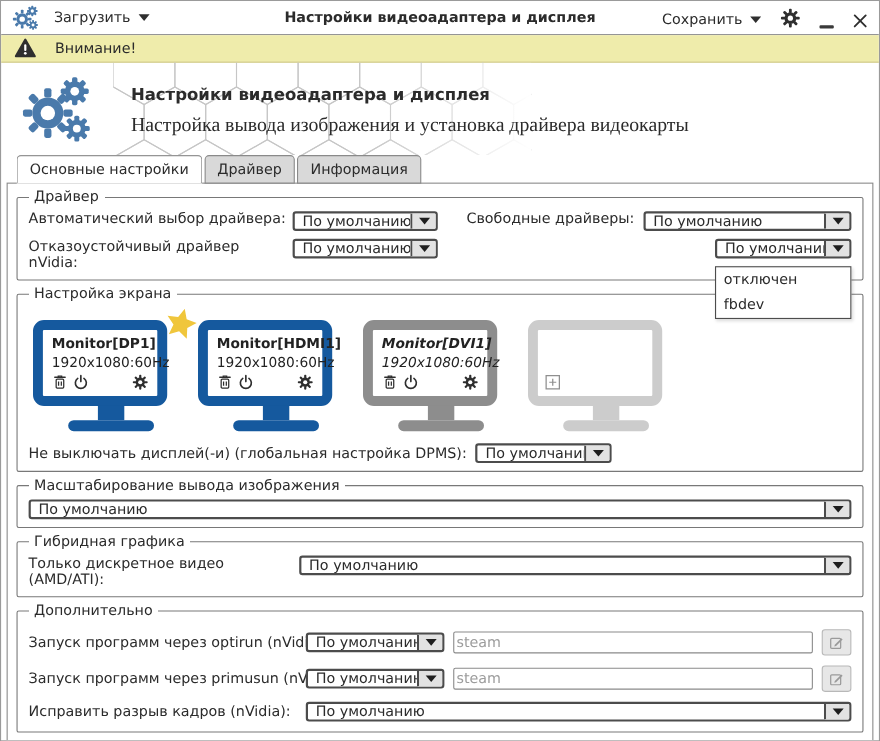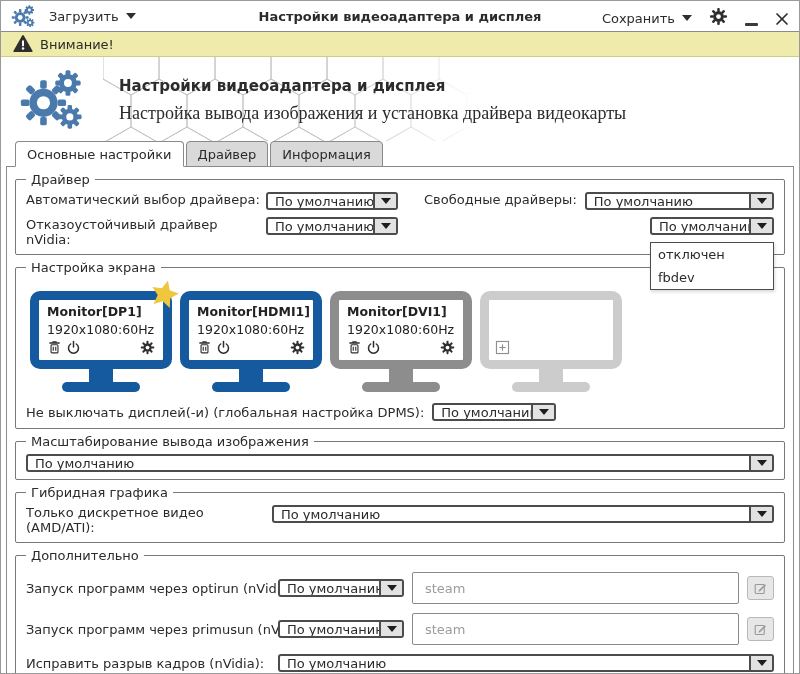--- a/index.html
+++ b/index.html
@@ -12,21 +12,21 @@
   
   .titlebar{height:31px;border-bottom:1px solid #8a8a8a;display:flex;align-items:center;padding:0 10px;flex:0 0 auto;background:#fff;}
   .tb-left{display:flex;align-items:center;gap:14px;}
   .tb-title{position:absolute;left:0;right:0;text-align:center;font-weight:600;pointer-events:none;}
   .tb-right{margin-left:auto;display:flex;align-items:flex-end;gap:17px;}
   .menu-btn{display:flex;align-items:center;gap:7px;cursor:pointer;}
   .tri-down{width:0;height:0;border-left:5px solid transparent;border-right:5px solid transparent;border-top:6px solid #2f2f2f;display:inline-block;}
   .min-bar{display:inline-block;width:13px;height:3px;background:#3a3a3a;border-radius:1px;}
   .icbtn{display:inline-flex;align-items:center;justify-content:center;cursor:pointer;}
   
-  .warnbar{height:25px;background:#efecab;border-bottom:1px solid #cfc98d;display:flex;align-items:center;gap:7px;padding:0 12px;flex:0 0 auto;}
+  .warnbar{height:25px;background:#efecab;border-bottom:1px solid #cfc98d;display:flex;align-items:center;gap:17px;padding:0 12px;flex:0 0 auto;}
   .warn-ic{color:#2f2f2f;width:20px;height:20px;}
   
   .header{height:84px;position:relative;flex:0 0 auto;}
   .hexes{position:absolute;left:102px;top:0;z-index:0;}
   .logo{position:absolute;left:18px;top:10px;width:64px;height:64px;color:#4a7aab;z-index:1;}
   .head-text{position:absolute;left:118px;top:20px;z-index:1;}
   .head-title{font-size:15px;font-weight:600;margin-bottom:8px;}
   .head-sub{font-size:18px;font-family:Liberation Serif, serif;}
   
   .tabbar{display:flex;padding-left:14px;position:relative;z-index:3;margin-bottom:-1px;flex:0 0 auto;}
@@ -36,38 +36,38 @@
   .panel{flex:1;border:1px solid #8a8a8a;margin:0 5px;padding:5px 0 2px;overflow:visible;background:#fff;z-index:2;}
   fieldset{border:1px solid #787878;border-radius:2px;margin:0 8px 5px;padding:1px 10px 7px;}
   legend{padding:0 5px;font-size:13px;}
   
   .combo{display:inline-flex;align-items:stretch;height:18px;border:2px solid #4c4c4c;border-radius:3px;background:#fff;cursor:pointer;position:relative;}
   .combo-text{flex:1;display:flex;align-items:center;padding:0 7px;white-space:nowrap;overflow:hidden;}
   .combo-arrow{width:23px;background:#e2e2e2;border-left:2px solid #4c4c4c;display:flex;align-items:center;justify-content:center;border-radius:0 1px 1px 0;}
   .combo-arrow .tri-down{border-top-color:#1e1e1e;}
   .open-list{position:absolute;top:23px;left:-2px;width:calc(100% + 4px);background:#fff;border:1px solid #4c4c4c;z-index:40;box-shadow:1px 2px 3px rgba(0,0,0,.15);}
   .open-item{padding:2px 7px;line-height:19px;cursor:pointer;white-space:nowrap;}
-  .txt-input{height:32px;border:1px solid #8a8a8a;border-radius:2px;padding:0 12px;font:13px "DejaVu Sans",sans-serif;color:#737373;outline:none;min-width:0;}
+  .txt-input{height:20px;border:1px solid #8a8a8a;border-radius:2px;padding:0 2px;font:13px "DejaVu Sans",sans-serif;color:#737373;outline:none;min-width:0;}
   .txt-input::placeholder{color:#9c9c9c;}
   .edit-btn{width:27px;height:24px;background:#e7e7e7;border:1px solid #b8b8b8;border-radius:3px;color:#9a9a9a;display:flex;align-items:center;justify-content:center;cursor:pointer;}
   
   .drv-grid{display:grid;grid-template-columns:372px 1fr;column-gap:26px;row-gap:7px;padding-top:4px;}
   .fcell{display:flex;align-items:flex-start;}
   .lblw{width:240px;flex:0 0 auto;}
   .lbl{margin-right:8px;white-space:nowrap;}
   .w132{width:132px;flex:0 0 auto;}
   .w124{width:124px;flex:0 0 auto;}
   .grow{flex:1;}
   .push-r{margin-left:auto;}
   
   .monitors{display:flex;gap:8px;padding:15px 4px 4px;}
   .monitor{position:relative;width:142px;}
-  .screen{width:142px;height:78px;border:9px solid;border-radius:10px;background:#fff;padding:2px 8px 0;}
+  .screen{width:122px;height:78px;border:9px solid;border-radius:10px;background:#fff;padding:2px 8px 0;}
   .mon-blue{border-color:#15599e;}
-  .mon-gray{border-color:#8d8d8d;}
+  .mon-gray{border-color:#8d8d8d;font-style:italic;}
   .mon-light{border-color:#cccccc;}
   .neck{width:24px;height:13px;margin:0 auto;}
   .base{width:78px;height:10px;border-radius:5px;margin:0 auto;}
   .bg-blue{background:#15599e;}
   .bg-gray{background:#8d8d8d;}
   .bg-light{background:#cccccc;}
   .mon-name{font-weight:bold;font-size:12.5px;white-space:nowrap;color:#222;line-height:19px;}
   .mon-res{font-size:12.5px;white-space:nowrap;color:#222;line-height:17px;}
   .mon-icons{display:flex;align-items:center;gap:4px;color:#2e2e2e;margin-top:2px;}
   .mon-icons .right{margin-left:auto;}

